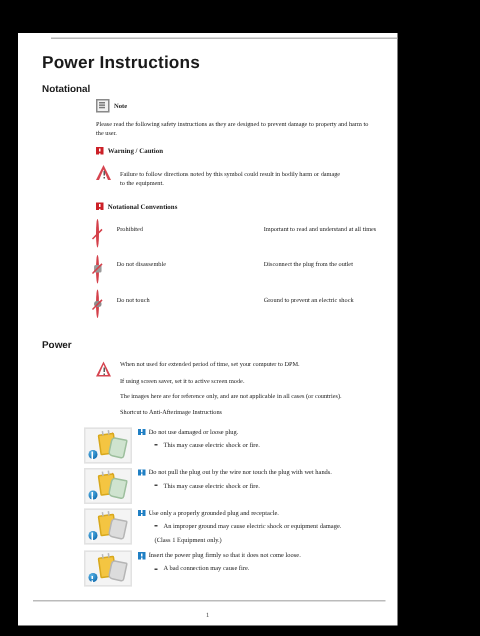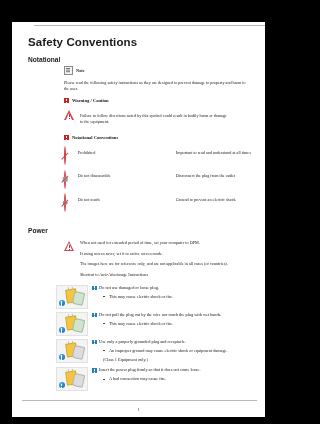--- a/index.html
+++ b/index.html
@@ -447,21 +447,21 @@
 </style>
 </head>
 <body>
 
 <div id="page">
 
   <div class="top-rule"></div>
 
   <div class="content">
 
-    <h1 class="doc-title">Safety Conventions</h1>
+    <h1 class="doc-title">Power Instructions</h1>
 
     <h2 class="section-head">Notational</h2>
 
     <div class="note-row">
       <span class="note-icon"></span>
       <span class="note-label">Note</span>
     </div>
 
     <p class="body-text intro-para">Please read the following safety instructions as they are designed to prevent damage to property and harm to the user.</p>
 

